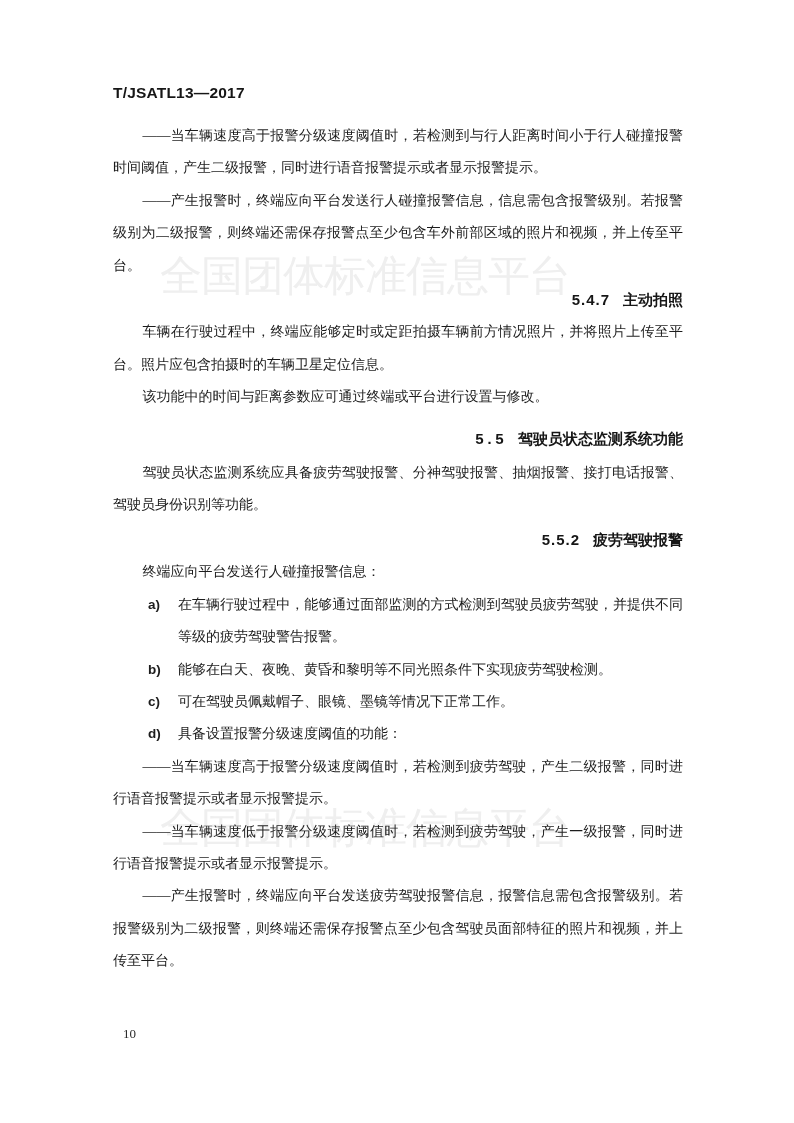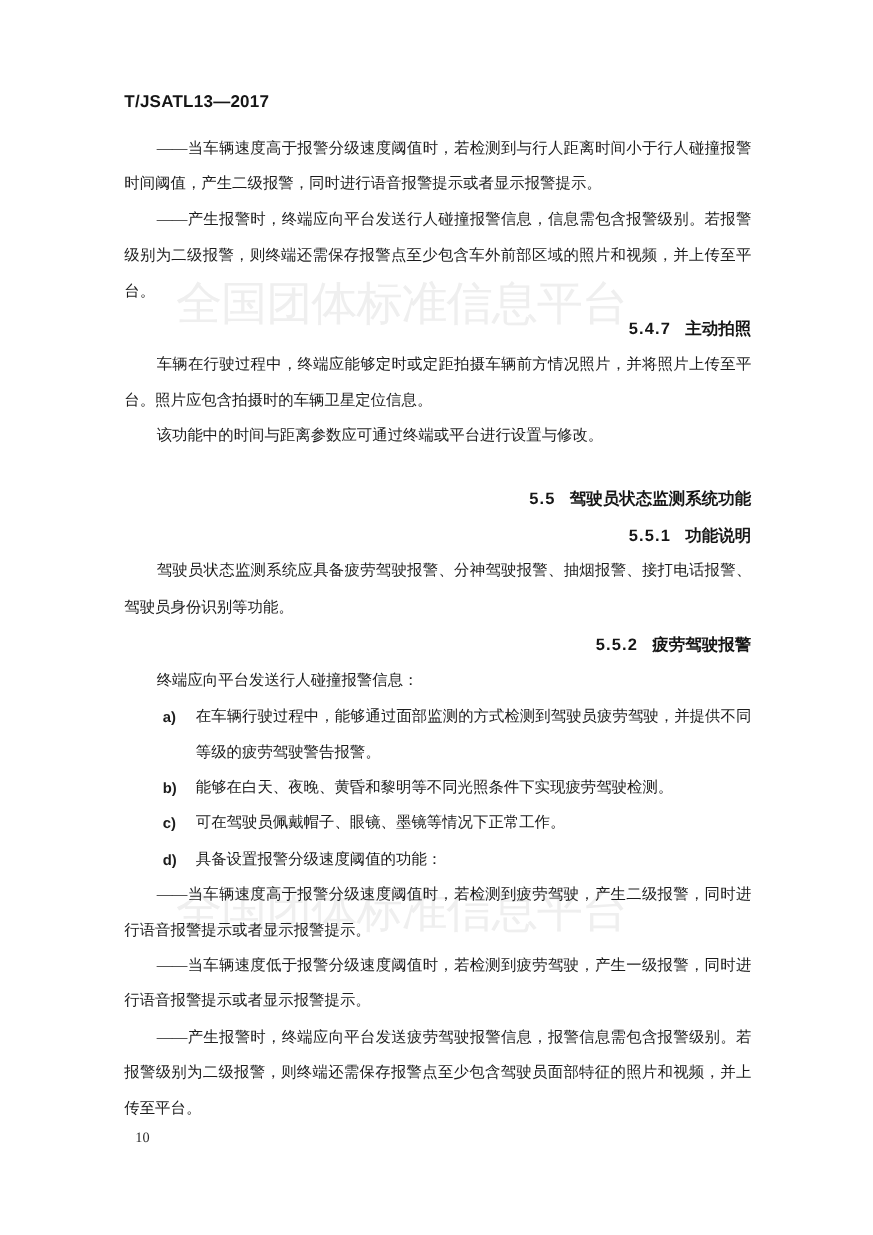--- a/index.html
+++ b/index.html
@@ -55,21 +55,21 @@
   }
   .heading {
     margin: 2px 0 0 0;
     font-family: "Liberation Sans", sans-serif;
     font-weight: bold;
     font-size: 15px;
     color: #161616;
     text-align: right;
     line-height: 32.4px;
   }
-  .heading.extra { margin-top: 24px; }
+  .heading.extra { margin-top: 11px; font-family: Liberation Mono, monospace; }
   .heading .num { margin-right: 13px; letter-spacing: 1px; }
   .list-item {
     display: flex;
     padding-left: 35px;
     margin: 0;
   }
   .list-item .marker {
     flex: none;
     width: 30px;
     font-family: "Liberation Sans", sans-serif;
@@ -100,21 +100,20 @@
 
   <div class="doc-header">T/JSATL13—2017</div>
 
   <main class="doc-body">
       <p class="paragraph">——当车辆速度高于报警分级速度阈值时，若检测到与行人距离时间小于行人碰撞报警时间阈值，产生二级报警，同时进行语音报警提示或者显示报警提示。</p>
       <p class="paragraph">——产生报警时，终端应向平台发送行人碰撞报警信息，信息需包含报警级别。若报警级别为二级报警，则终端还需保存报警点至少包含车外前部区域的照片和视频，并上传至平台。</p>
       <h3 class="heading"><span class="num">5.4.7</span><span class="title">主动拍照</span></h3>
       <p class="paragraph">车辆在行驶过程中，终端应能够定时或定距拍摄车辆前方情况照片，并将照片上传至平台。照片应包含拍摄时的车辆卫星定位信息。</p>
       <p class="paragraph">该功能中的时间与距离参数应可通过终端或平台进行设置与修改。</p>
       <h3 class="heading extra"><span class="num">5.5</span><span class="title">驾驶员状态监测系统功能</span></h3>
-      <h3 class="heading"><span class="num">5.5.1</span><span class="title">功能说明</span></h3>
       <p class="paragraph">驾驶员状态监测系统应具备疲劳驾驶报警、分神驾驶报警、抽烟报警、接打电话报警、驾驶员身份识别等功能。</p>
       <h3 class="heading"><span class="num">5.5.2</span><span class="title">疲劳驾驶报警</span></h3>
       <p class="paragraph">终端应向平台发送行人碰撞报警信息：</p>
       <div class="list-item">
         <span class="marker">a)</span>
         <span class="text">在车辆行驶过程中，能够通过面部监测的方式检测到驾驶员疲劳驾驶，并提供不同等级的疲劳驾驶警告报警。</span>
       </div>
       <div class="list-item">
         <span class="marker">b)</span>
         <span class="text">能够在白天、夜晚、黄昏和黎明等不同光照条件下实现疲劳驾驶检测。</span>

